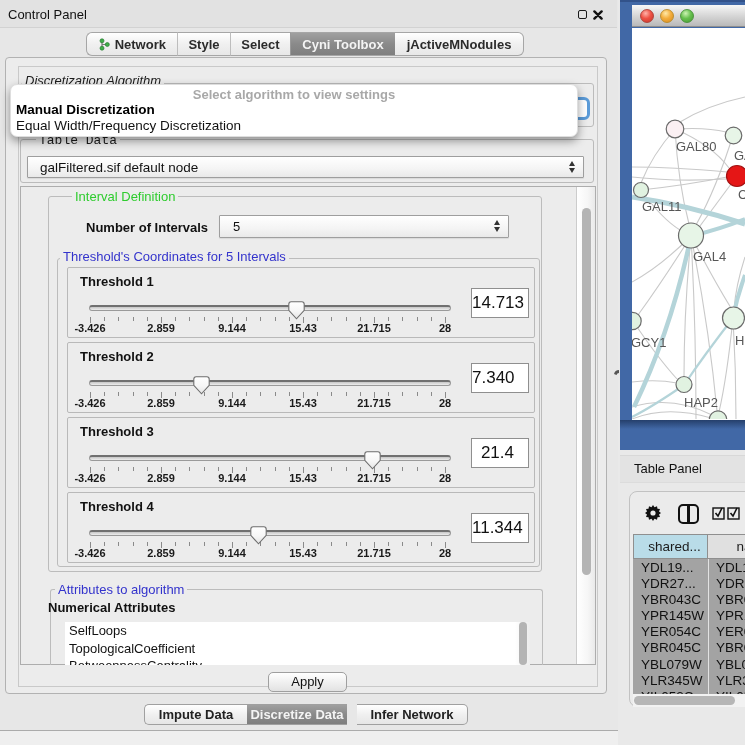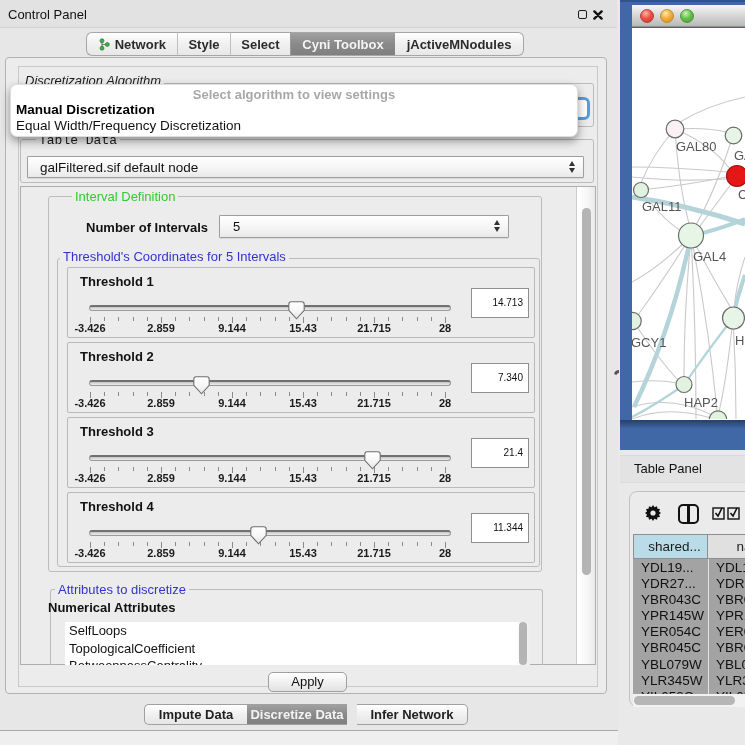--- a/index.html
+++ b/index.html
@@ -21,21 +21,21 @@
 .tabsel { background:linear-gradient(#a0a0a0,#8a8a8a 50%,#7f7f7f); color:#f4f4f4; }
 .btab { position:absolute; top:704px; height:21px; background:linear-gradient(#ffffff,#f0f0f0 50%,#e6e6e6);
   border-top:1px solid #a0a0a0; border-bottom:1px solid #a0a0a0; font-size:13px; font-weight:bold; color:#222;
   text-align:center; line-height:19px; }
 .btab.tabsel { background:linear-gradient(#a0a0a0,#8a8a8a 50%,#7f7f7f); color:#f4f4f4; }
 .thbox { position:absolute; left:67px; width:468px; height:71px; border:1px solid #b9b9b9; background:#ececec; border-radius:2px; }
 .thbox .ttl { position:absolute; left:12px; top:6px; font-size:13px; font-weight:bold; color:#111; }
 .thbox .track { position:absolute; left:21px; top:37px; width:362px; height:6px; border-radius:3px;
   border:1px solid #9a9a9a; border-top:2px solid #707070; background:linear-gradient(#c6c6c6,#ededed); }
 .thbox .vbox { position:absolute; left:403px; top:20px; width:58px; height:30px; background:#fff;
-  border:1px solid #8f8f8f; font-size:10px; color:#111; text-align:right; line-height:28px; padding-right:5px; }
+  border:1px solid #8f8f8f; font-size:17px; color:#111; text-align:right; line-height:28px; padding-right:14px; }
 .tick { position:absolute; width:1px; background:#8a8a8a; }
 .ticklab { position:absolute; top:54px; width:50px; margin-left:-25px; text-align:center; font-size:11px; font-weight:bold; color:#1a1a1a; }
 .thumb { position:absolute; top:33px; width:17px; height:19px; margin-left:-8.5px; }
 </style>
 </head>
 <body>
 
 <div class="abs" style="left:0;top:0;width:618px;height:730px;background:#e7e7e7;"></div>
 
 <div class="abs" style="left:0;top:0;width:617px;height:28px;background:#e2e2e2;border-bottom:1px solid #d2d2d2;"></div>
@@ -281,21 +281,21 @@
             <stop offset="1" stop-color="#e4e4e4"></stop>
           </linearGradient>
         </defs>
         <path d="M3.2,0.8 H13.8 Q16.2,0.8 16.2,3.2 V9.4 L8.5,17.8 L0.8,9.4 V3.2 Q0.8,0.8 3.2,0.8 Z" fill="url(#tg4)" stroke="#6e6e6e" stroke-width="1.1"></path>
       </svg>
       <div class="vbox">11.344</div>
     </div>
   </div>
 
 <div class="abs" style="left:50px;top:589px;width:493px;height:76px;border:1px solid #bcbcbc;border-bottom:none;border-radius:3px 3px 0 0;"></div>
-<div class="grouplab" style="left:55px;top:582px;color:#3333cc;">Attributes to discretize</div>
+<div class="grouplab" style="left:55px;top:582px;color:#3333cc;">Attributes to algorithm</div>
 <div class="boldlab" style="left:48px;top:600px;">Numerical Attributes</div>
 <div class="abs" style="left:65px;top:622px;width:450px;height:43px;background:#fff;overflow:hidden;">
   <div style="font-size:13px;color:#111;line-height:17.5px;padding-left:4px;">SelfLoops<br>TopologicalCoefficient<br>BetweennessCentrality</div>
 </div>
 <div class="abs" style="left:515px;top:622px;width:15px;height:43px;background:linear-gradient(90deg,#fff,#ededed);"></div>
 <div class="abs" style="left:519px;top:622px;width:8px;height:43px;background:#b4b4b4;border-radius:4px;"></div>
 
 <div class="abs" style="left:268px;top:672px;width:79px;height:20px;border:1px solid #9f9f9f;border-radius:5px;background:linear-gradient(#ffffff,#e2e2e2);font-size:13px;color:#111;text-align:center;line-height:18px;">Apply</div>
 
 <div class="btab" style="left:144px;width:103px;border-left:1px solid #a0a0a0;border-radius:5px 0 0 5px;">Impute Data</div>

